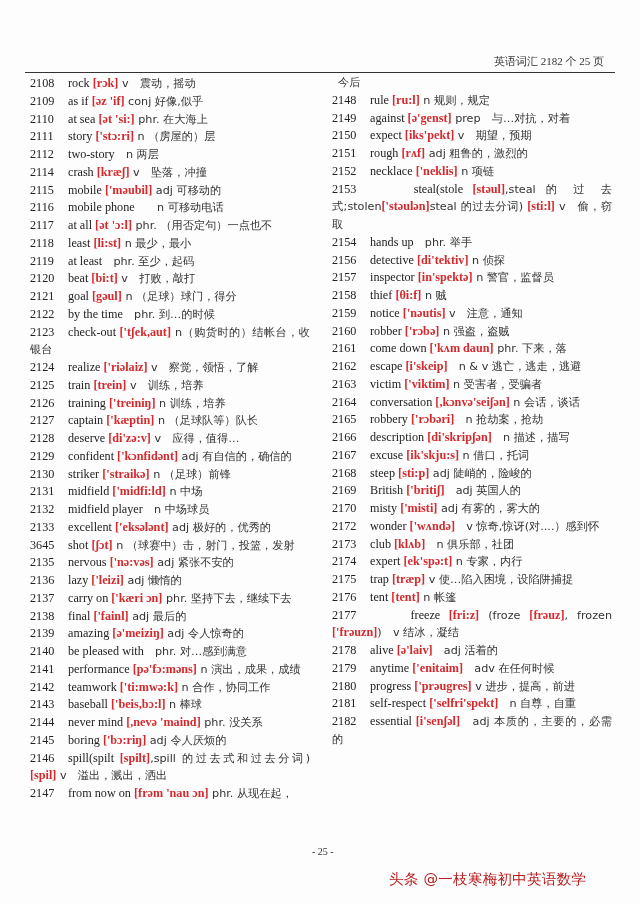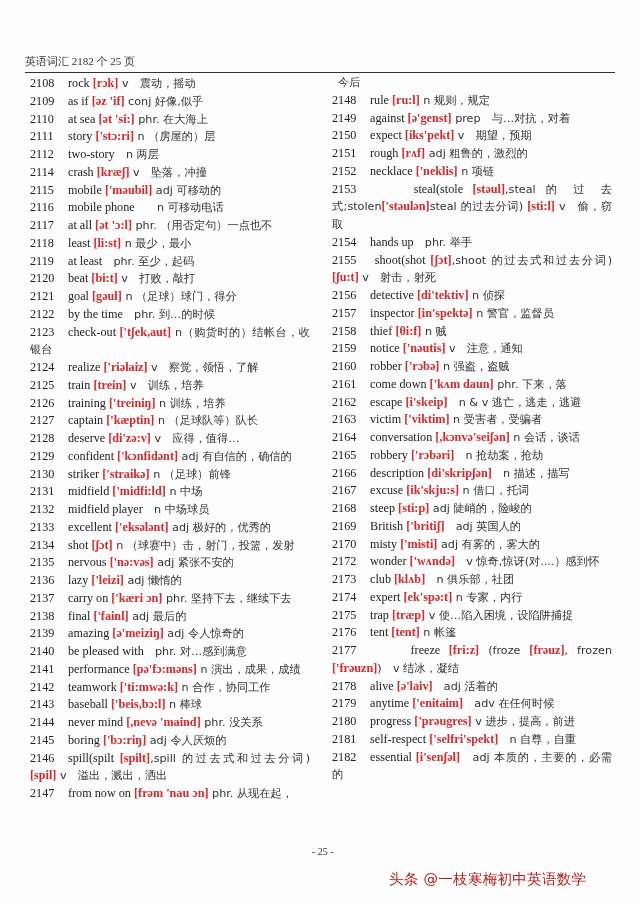--- a/index.html
+++ b/index.html
@@ -7,22 +7,22 @@
     width: 640px; height: 904px; background: #ffffff; overflow: hidden;
     font-family: "Liberation Serif", "DejaVu Serif", serif;
     color: #222;
     position: relative;
   }
   .page {
     position: absolute; left: 0; top: 0; width: 640px; height: 904px;
     background: #fdfdfd;
   }
   .header {
-    position: absolute; left: 25px; top: 54px; width: 590px; height: 18px;
-    text-align: left; font-size: 11px; color: #333;
+    position: absolute; left: 14px; top: 54px; width: 590px; height: 18px;
+    text-align: right; font-size: 11px; color: #333;
   }
   .header-rule {
     position: absolute; left: 25px; top: 72px; width: 590px; height: 0;
     border-top: 1.5px solid #333;
   }
   .col {
     position: absolute; top: 75px; font-size: 12.2px; line-height: 16.75px;
   }
   .col.left { left: 30px; width: 280px; }
   .col.right { left: 332px; width: 280px; }
@@ -65,21 +65,21 @@
       <p class="entry"><span class="num">2124</span><span class="word">realize</span> <span class="ph">['riəlaiz]</span><span class="cn"> v　察觉，领悟，了解</span></p>
       <p class="entry"><span class="num">2125</span><span class="word">train</span> <span class="ph">[trein]</span><span class="cn"> v　训练，培养</span></p>
       <p class="entry"><span class="num">2126</span><span class="word">training</span> <span class="ph">['treiniŋ]</span><span class="cn"> n 训练，培养</span></p>
       <p class="entry"><span class="num">2127</span><span class="word">captain</span> <span class="ph">['kæptin]</span><span class="cn"> n （足球队等）队长</span></p>
       <p class="entry"><span class="num">2128</span><span class="word">deserve</span> <span class="ph">[di'zə:v]</span><span class="cn"> v　应得，值得…</span></p>
       <p class="entry"><span class="num">2129</span><span class="word">confident</span> <span class="ph">['kɔnfidənt]</span><span class="cn"> adj 有自信的，确信的</span></p>
       <p class="entry"><span class="num">2130</span><span class="word">striker</span> <span class="ph">['straikə]</span><span class="cn"> n （足球）前锋</span></p>
       <p class="entry"><span class="num">2131</span><span class="word">midfield</span> <span class="ph">['midfi:ld]</span><span class="cn"> n 中场</span></p>
       <p class="entry"><span class="num">2132</span><span class="word">midfield player</span><span class="cn">　n 中场球员</span></p>
       <p class="entry"><span class="num">2133</span><span class="word">excellent</span> <span class="ph">['eksələnt]</span><span class="cn"> adj 极好的，优秀的</span></p>
-      <p class="entry"><span class="num">2134</span><span class="word">shot</span> <span class="ph">[ʃɔt]</span><span class="cn"> n （球赛中）击，射门，投篮，发射</span></p>
+      <p class="entry"><span class="num">3645</span><span class="word">shot</span> <span class="ph">[ʃɔt]</span><span class="cn"> n （球赛中）击，射门，投篮，发射</span></p>
       <p class="entry"><span class="num">2135</span><span class="word">nervous</span> <span class="ph">['nə:vəs]</span><span class="cn"> adj 紧张不安的</span></p>
       <p class="entry"><span class="num">2136</span><span class="word">lazy</span> <span class="ph">['leizi]</span><span class="cn"> adj 懒惰的</span></p>
       <p class="entry"><span class="num">2137</span><span class="word">carry on</span> <span class="ph">['kæri ɔn]</span><span class="cn"> phr. 坚持下去，继续下去</span></p>
       <p class="entry"><span class="num">2138</span><span class="word">final</span> <span class="ph">['fainl]</span><span class="cn"> adj 最后的</span></p>
       <p class="entry"><span class="num">2139</span><span class="word">amazing</span> <span class="ph">[ə'meiziŋ]</span><span class="cn"> adj 令人惊奇的</span></p>
       <p class="entry"><span class="num">2140</span><span class="word">be pleased with</span><span class="cn">　phr. 对…感到满意</span></p>
       <p class="entry"><span class="num">2141</span><span class="word">performance</span> <span class="ph">[pə'fɔ:məns]</span><span class="cn"> n 演出，成果，成绩</span></p>
       <p class="entry"><span class="num">2142</span><span class="word">teamwork</span> <span class="ph">['ti:mwə:k]</span><span class="cn"> n 合作，协同工作</span></p>
       <p class="entry"><span class="num">2143</span><span class="word">baseball</span> <span class="ph">['beis,bɔ:l]</span><span class="cn"> n 棒球</span></p>
       <p class="entry"><span class="num">2144</span><span class="word">never mind</span> <span class="ph">[,nevə 'maind]</span><span class="cn"> phr. 没关系</span></p>
@@ -89,21 +89,20 @@
     </div>
   <div class="col right" id="rightCol">
     <p class="entry cn" style="padding-left:6px;">今后</p>
   <p class="entry"><span class="num">2148</span><span class="word">rule</span> <span class="ph">[ru:l]</span><span class="cn"> n 规则，规定</span></p>
       <p class="entry"><span class="num">2149</span><span class="word">against</span> <span class="ph">[ə'genst]</span><span class="cn"> prep　与…对抗，对着</span></p>
       <p class="entry"><span class="num">2150</span><span class="word">expect</span> <span class="ph">[iks'pekt]</span><span class="cn"> v　期望，预期</span></p>
       <p class="entry"><span class="num">2151</span><span class="word">rough</span> <span class="ph">[rʌf]</span><span class="cn"> adj 粗鲁的，激烈的</span></p>
       <p class="entry"><span class="num">2152</span><span class="word">necklace</span> <span class="ph">['neklis]</span><span class="cn"> n 项链</span></p>
       <p class="entry"><span class="num">2153</span><span class="word">　　steal(stole</span> <span class="ph">[stəul]</span><span class="cn">,steal 的 过 去 式;stolen</span><span class="ph">['stəulən]</span><span class="cn">steal 的过去分词) </span><span class="ph">[sti:l]</span><span class="cn"> v　偷，窃取</span></p>
       <p class="entry"><span class="num">2154</span><span class="word">hands up</span><span class="cn">　phr. 举手</span></p>
-      <p class="entry"><span class="num">2155</span><span class="word"> shoot(shot</span> <span class="ph">[ʃɔt]</span><span class="cn">,shoot 的过去式和过去分词)</span><span class="ph">[ʃu:t]</span><span class="cn"> v　射击，射死</span></p>
       <p class="entry"><span class="num">2156</span><span class="word">detective</span> <span class="ph">[di'tektiv]</span><span class="cn"> n 侦探</span></p>
       <p class="entry"><span class="num">2157</span><span class="word">inspector</span> <span class="ph">[in'spektə]</span><span class="cn"> n 警官，监督员</span></p>
       <p class="entry"><span class="num">2158</span><span class="word">thief</span> <span class="ph">[θi:f]</span><span class="cn"> n 贼</span></p>
       <p class="entry"><span class="num">2159</span><span class="word">notice</span> <span class="ph">['nəutis]</span><span class="cn"> v　注意，通知</span></p>
       <p class="entry"><span class="num">2160</span><span class="word">robber</span> <span class="ph">['rɔbə]</span><span class="cn"> n 强盗，盗贼</span></p>
       <p class="entry"><span class="num">2161</span><span class="word">come down</span> <span class="ph">['kʌm daun]</span><span class="cn"> phr. 下来，落</span></p>
       <p class="entry"><span class="num">2162</span><span class="word">escape</span> <span class="ph">[i'skeip]</span><span class="cn">　n &amp; v 逃亡，逃走，逃避</span></p>
       <p class="entry"><span class="num">2163</span><span class="word">victim</span> <span class="ph">['viktim]</span><span class="cn"> n 受害者，受骗者</span></p>
       <p class="entry"><span class="num">2164</span><span class="word">conversation</span> <span class="ph">[,kɔnvə'seiʃən]</span><span class="cn"> n 会话，谈话</span></p>
       <p class="entry"><span class="num">2165</span><span class="word">robbery</span> <span class="ph">['rɔbəri]</span><span class="cn">　n 抢劫案，抢劫</span></p>

